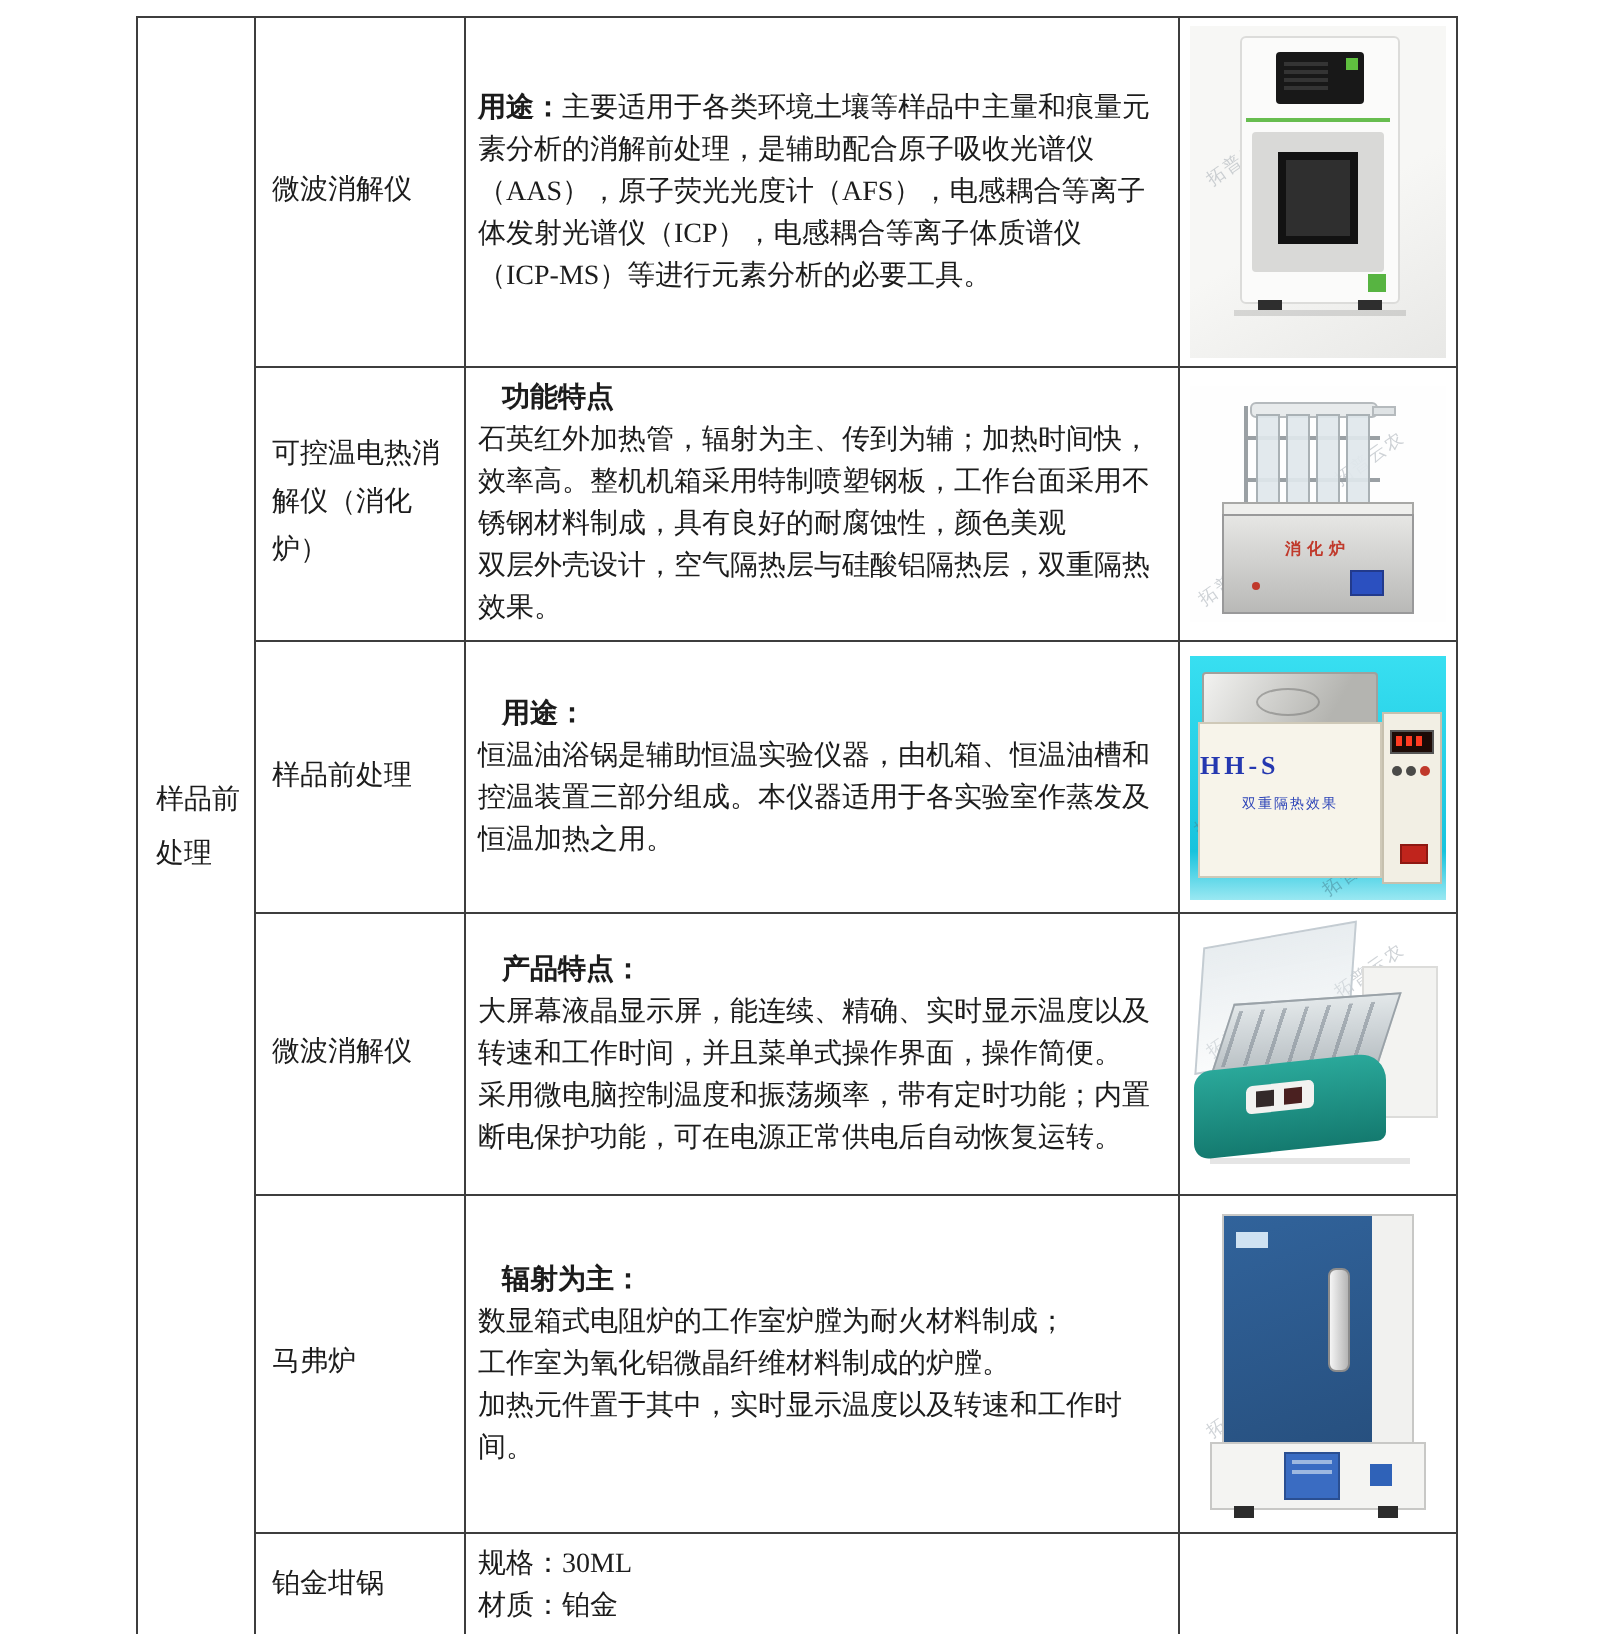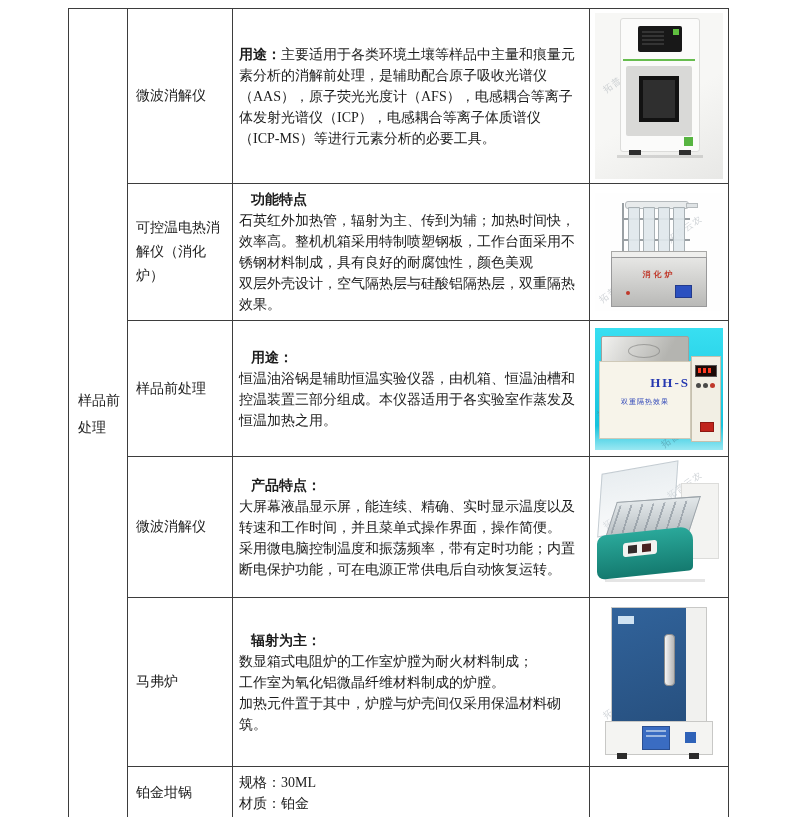--- a/index.html
+++ b/index.html
@@ -56,21 +56,21 @@
   .df-disp{position:absolute;right:14px;bottom:8px;width:15px;height:11px;background:#2b50c0;border:1px solid #223a8c;}
   .df-dot{position:absolute;left:14px;bottom:11px;width:4px;height:4px;background:#c0392b;border-radius:50%;}
 
   
   .scene3{width:128px;height:122px;background:linear-gradient(#38dff1,#17c3dd 80%,#9ae8f2);}
   .ob-lid{position:absolute;left:6px;top:8px;width:86px;height:26px;border-radius:2px;
           background:linear-gradient(120deg,#f2f2f0,#b4b4b0 75%);border:1px solid #a0a09c;}
   .ob-lid::after{content:"";position:absolute;left:26px;top:7px;width:30px;height:12px;
           border:1px solid rgba(120,120,118,.55);border-radius:50%;}
   .ob-box{position:absolute;left:4px;top:33px;width:90px;height:76px;background:#f7f4ea;border:1px solid #cfc9b8;}
-  .ob-model{position:absolute;left:0;right:0;top:13px;text-align:right;color:#2538b0;
+  .ob-model{position:absolute;left:0;right:0;top:13px;text-align:left;color:#2538b0;
           font-weight:bold;font-size:13px;letter-spacing:2px;}
   .ob-sub{position:absolute;left:0;right:0;top:35px;text-align:center;color:#2d44b8;font-size:7px;letter-spacing:1px;}
   .ob-panel{position:absolute;left:96px;top:28px;width:28px;height:84px;background:#f2efe4;border:1px solid #c6c0ae;}
   .ob-led{position:absolute;left:3px;top:8px;width:20px;height:10px;background:#1c0a06;border:1px solid #555;}
   .ob-led::after{content:"";position:absolute;left:2px;top:2px;width:14px;height:5px;
           background:repeating-linear-gradient(90deg,#ff3b22 0 3px,#1c0a06 3px 5px);}
   .ob-btn{position:absolute;width:5px;height:5px;border-radius:50%;background:#4a4a48;top:26px;}
   .ob-btn.k1{left:4px;} .ob-btn.k2{left:11px;} .ob-btn.k3{left:18px;background:#c0392b;}
   .ob-switch{position:absolute;left:8px;bottom:9px;width:12px;height:8px;background:#c0241c;border:1px solid #8e1812;}
   .scene3 .wm{color:rgba(70,130,145,.5);}
@@ -237,21 +237,21 @@
     </tr>
 
     <tr style="height:169px">
       <td class="name-cell">
         <span>马弗炉</span>
       </td>
       <td class="desc-cell">
         <span class="block-lbl">辐射为主：</span>
         <p>数显箱式电阻炉的工作室炉膛为耐火材料制成；</p>
         <p>工作室为氧化铝微晶纤维材料制成的炉膛。</p>
-        <p>加热元件置于其中，炉膛与炉壳间仅采用保温材料砌筑。</p>
+        <p>加热元件置于其中，实时显示温度以及转速和工作时间。</p>
       </td>
       <td class="img-cell">
         <div class="scene scene5">
           <span class="wm" style="left:50px;top:44px">拓普云农</span>
           <span class="wm" style="left:6px;top:96px">拓普云农</span>
           <span class="wm" style="left:64px;top:130px">拓普云农</span>
           <div class="mf-cab">
             <div class="mf-door">
               <div class="mf-logo"></div>
               <div class="mf-handle"></div>

